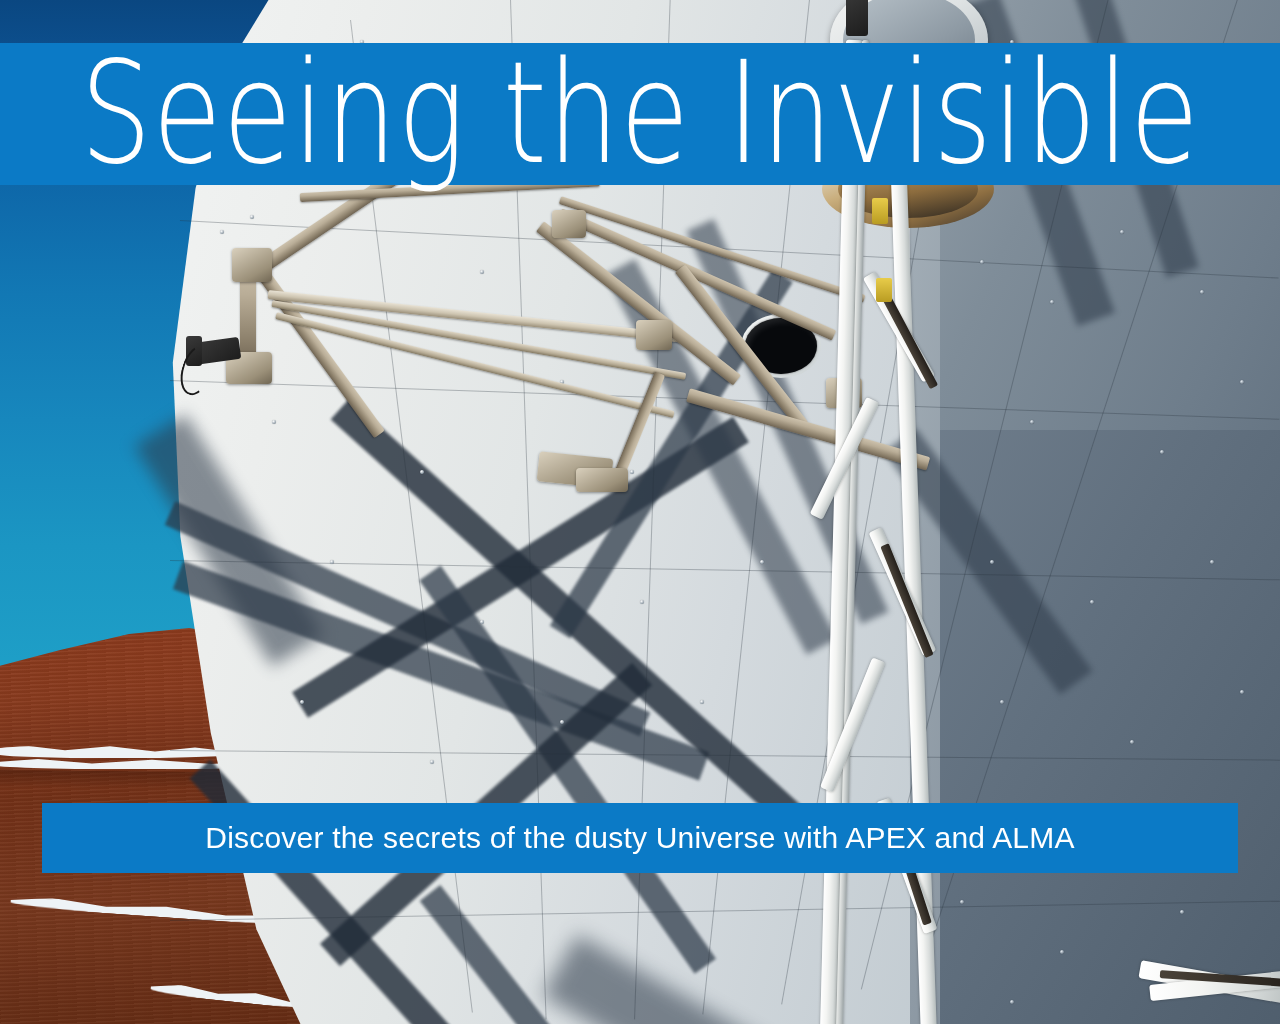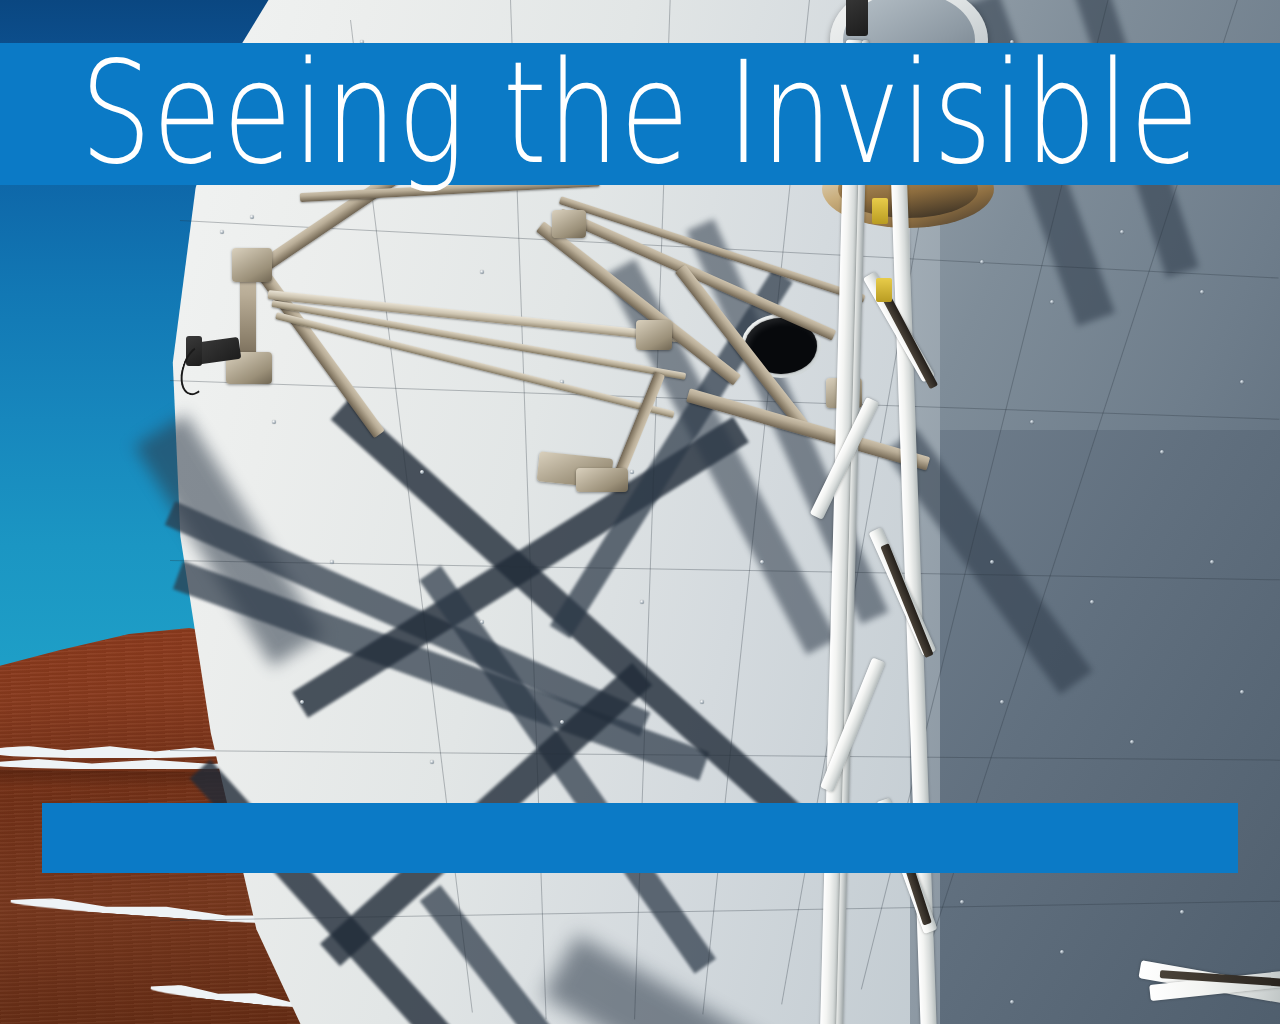--- a/index.html
+++ b/index.html
@@ -321,15 +321,16 @@
   <div class="yellowclip" style="left:876px;top:278px;width:16px;height:24px;"></div>
 
   <div class="wbeam" style="left:1140px;top:960px;width:160px;height:18px;transform:rotate(10deg);transform-origin:left center;"></div>
   <div class="wbeam" style="left:1150px;top:985px;width:150px;height:16px;transform:rotate(-6deg);transform-origin:left center;"></div>
   <div class="darkstrut" style="left:1160px;top:970px;width:140px;height:8px;transform:rotate(4deg);transform-origin:left center;"></div>
 
   <div class="band" id="title-band"></div>
   <div id="title-text">Seeing the Invisible</div>
 
   <div class="band" id="subtitle-band"></div>
+  <div id="subtitle-text">Discover the secrets of the dusty Universe with APEX and ALMA</div>
 
 
 </div>
 
 </body></html>

